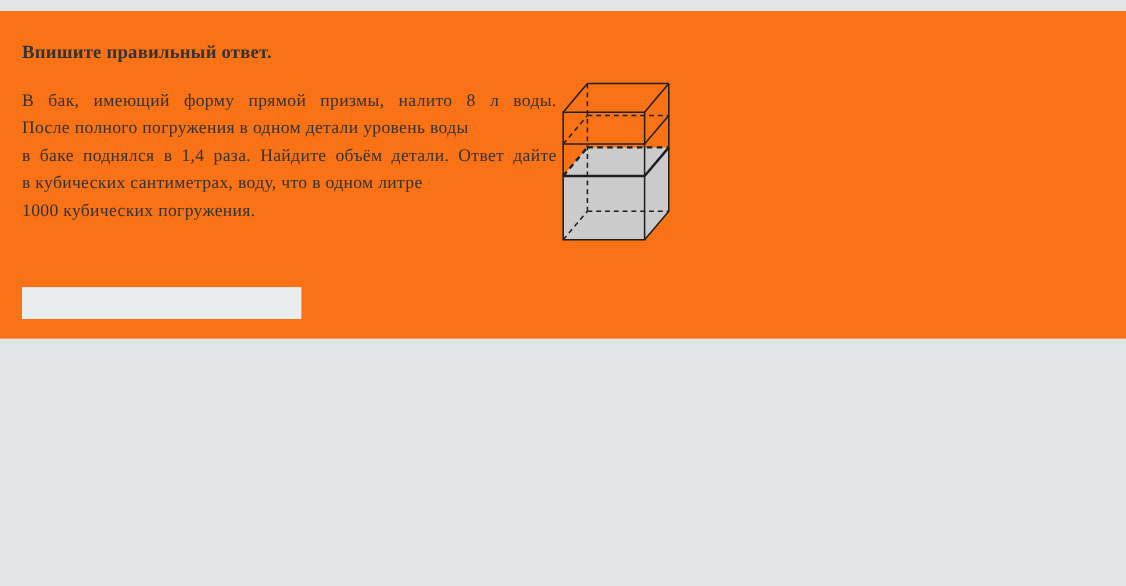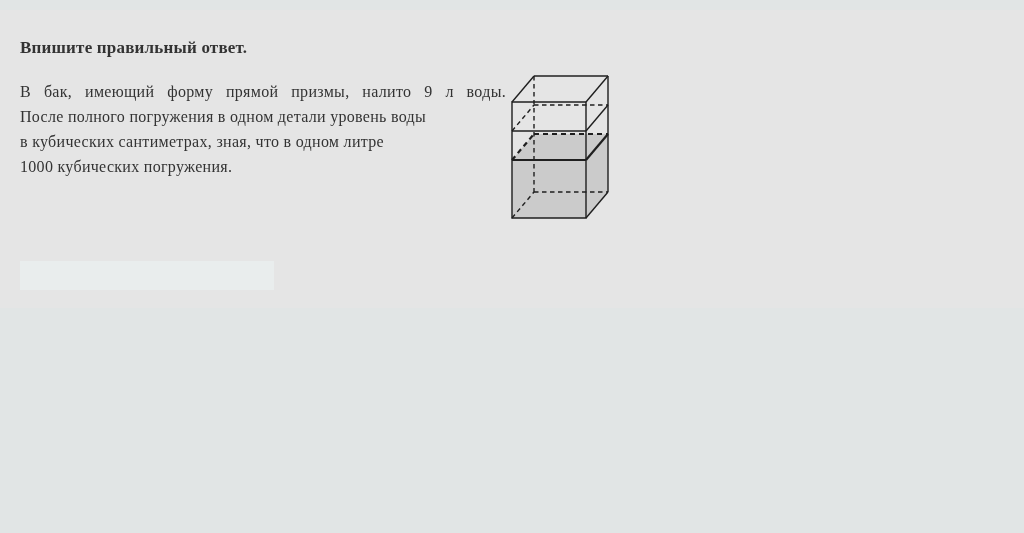--- a/index.html
+++ b/index.html
@@ -17,21 +17,21 @@
     background: #e1e5e5;
   }
   .chrome-area-bottom {
     position: absolute; left: 0; top: 308px;
     width: 1024px; height: 225px;
     background: #e1e5e5;
   }
   .task-card {
     position: absolute; left: 0; top: 10px;
     width: 1024px; height: 298px;
-    background: #e5e5e5;
+    background: #f97316;
   }
   .prompt-title {
     position: absolute; left: 20px; top: 28px;
     margin: 0;
     font-size: 17px; font-weight: bold;
     color: #333333;
     letter-spacing: 0.2px;
   }
   .problem-text {
     position: absolute; left: 20px; top: 69px;
@@ -67,23 +67,24 @@
 </head>
 <body>
 
 <div class="chrome-strip-top"></div>
 
 <div class="task-card">
 
   <h1 class="prompt-title">Впишите правильный ответ.</h1>
 
   <div class="problem-text">
-    <div class="problem-line justified">В бак, имеющий форму прямой призмы, налито 9 л воды.</div>
+    <div class="problem-line justified">В бак, имеющий форму прямой призмы, налито 8 л воды.</div>
     <div class="problem-line">После полного погружения в одном детали уровень воды</div>
-    <div class="problem-line">в кубических сантиметрах, зная, что в одном литре</div>
+    <div class="problem-line justified">в баке поднялся в 1,4 раза. Найдите объём детали. Ответ дайте</div>
+    <div class="problem-line">в кубических сантиметрах, воду, что в одном литре</div>
     <div class="problem-line">1000 кубических погружения.</div>
   </div>
 
   <svg class="prism-figure" viewBox="0 0 102 150" xmlns="http://www.w3.org/2000/svg">
 
     <polygon points="3,88 25,62 99,62 99,120 77,146 3,146" stroke="none" fill="#cbcbcb"></polygon>
 
     <g stroke="#1f1f1f" stroke-width="1.4" fill="none" stroke-dasharray="4.5 3.5">
       <line x1="25" y1="4" x2="25" y2="120"></line>
       <line x1="25" y1="120" x2="99" y2="120"></line>

